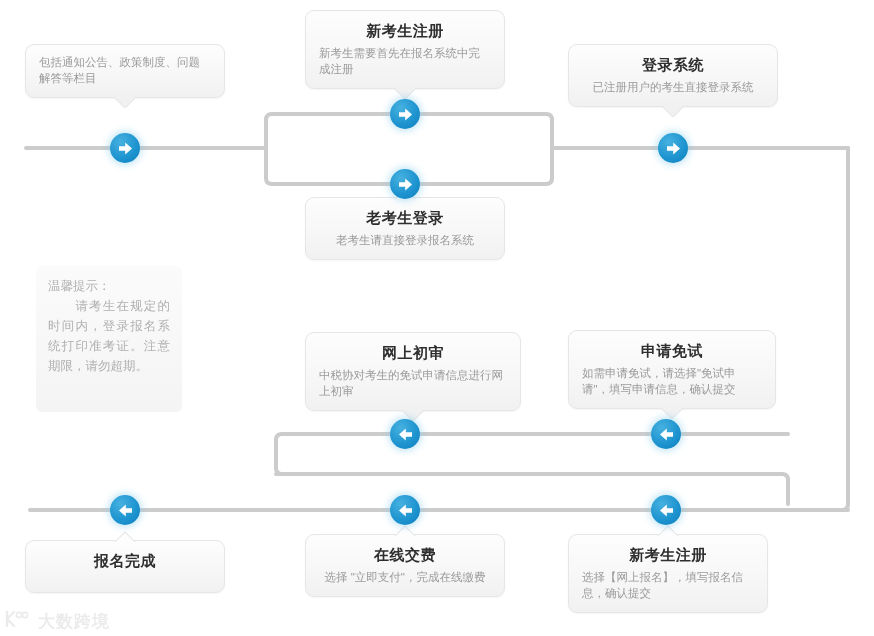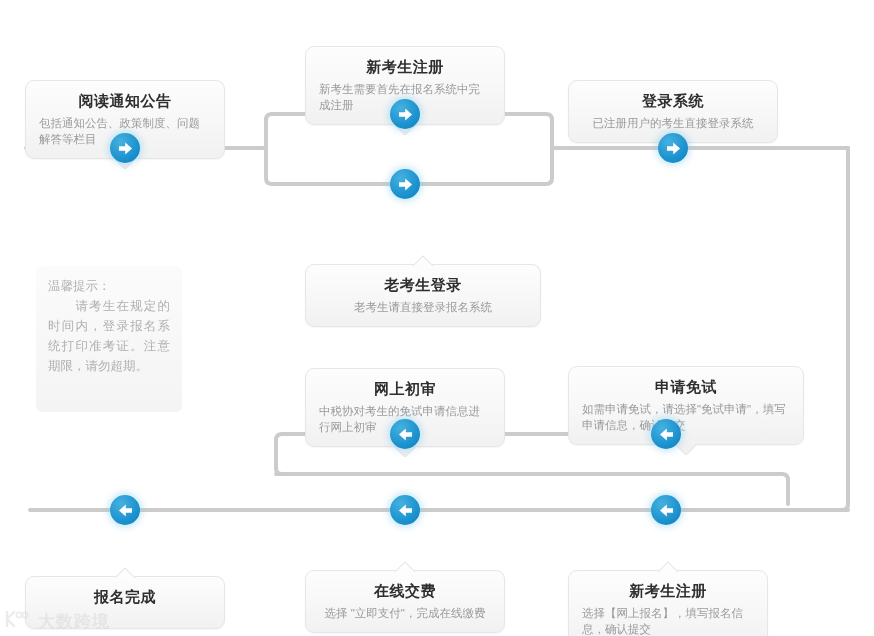--- a/index.html
+++ b/index.html
@@ -23,21 +23,20 @@
   }
   
   .card {
     position: absolute;
     background: linear-gradient(to bottom, #fdfdfd 0%, #f7f7f7 55%, #f1f1f1 100%);
     border: 1px solid #e6e6e6;
     border-radius: 9px;
     box-shadow: 0 1px 2px rgba(0,0,0,0.045);
     padding: 9px 13px 11px 13px;
     text-align: center;
-    margin-top: 36px;
   }
   .card .tail {
     position: absolute;
     left: 50%;
     margin-left: -11px;
     bottom: -11px;
     width: 22px; height: 12px;
     overflow: hidden;
   }
   .card .tail::before {
@@ -149,50 +148,49 @@
       <path d="M 276 440 L 276 468"></path>
       <path d="M 276 474 L 782 474"></path>
       <path d="M 276 468 Q 276 474 282 474"></path>
       <path d="M 782 474 Q 788 474 788 480"></path>
       <path d="M 788 480 L 788 504"></path>
       <path d="M 782 434 L 788 434"></path>
     </g>
   </svg>
 
   <div class="card" style="left:25px; top:44px; width:200px;">
-    <div class="card-title">阅读通知公告</div>
     <div class="card-desc">包括通知公告、政策制度、问题解答等栏目</div>
     <span class="tail"></span>
   </div>
 
   <div class="card" style="left:305px; top:10px; width:200px;">
     <div class="card-title">新考生注册</div>
     <div class="card-desc">新考生需要首先在报名系统中完成注册</div>
     <span class="tail"></span>
   </div>
 
   <div class="card" style="left:568px; top:44px; width:210px;">
     <div class="card-title">登录系统</div>
     <div class="card-desc" style="text-align:center;">已注册用户的考生直接登录系统</div>
     <span class="tail"></span>
   </div>
 
-  <div class="card tail-up" style="left:305px; top:228px; width:236px;">
+  <div class="card tail-up" style="left:305px; top:197px; width:200px;">
     <div class="card-title">老考生登录</div>
     <div class="card-desc" style="text-align:center;">老考生请直接登录报名系统</div>
     <span class="tail"></span>
   </div>
 
-  <div class="card" style="left:305px; top:332px; width:200px;">
+  <div class="card" style="left:305px; top:332px; width:216px;">
     <div class="card-title">网上初审</div>
     <div class="card-desc">中税协对考生的免试申请信息进行网上初审</div>
     <span class="tail"></span>
   </div>
 
-  <div class="card" style="left:568px; top:330px; width:236px;">
+  <div class="card" style="left:568px; top:330px; width:208px;">
     <div class="card-title">申请免试</div>
     <div class="card-desc">如需申请免试，请选择"免试申请"，填写申请信息，确认提交</div>
     <span class="tail"></span>
   </div>
 
   <div class="card tail-up" style="left:25px; top:540px; width:200px; padding-bottom:20px;">
     <div class="card-title only">报名完成</div>
     <span class="tail"></span>
   </div>
 

